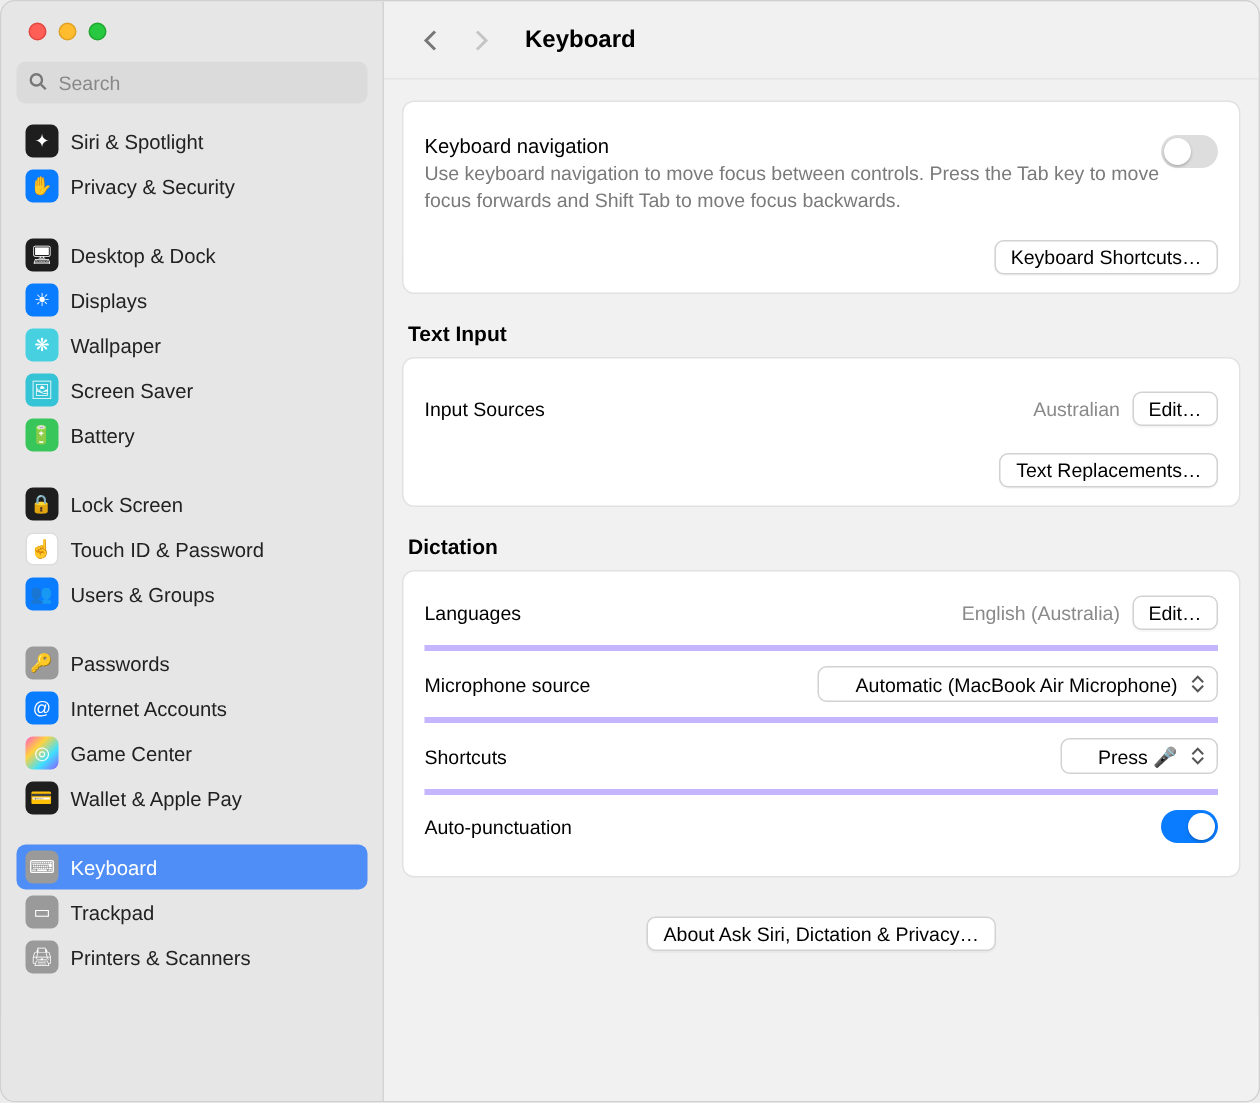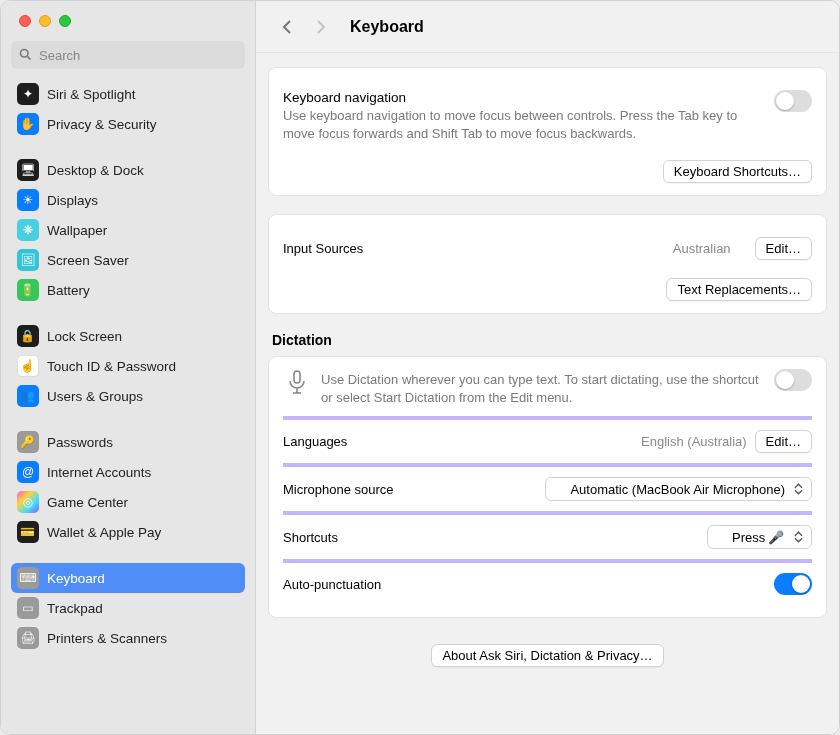--- a/index.html
+++ b/index.html
@@ -133,21 +133,21 @@
     font-size: 14px;
     font-weight: 600;
     margin: 6px 4px 8px 4px;
   }
   .row {
     display: flex;
     align-items: center;
     padding: 10px 0;
     border-top: 4px solid #c4b5fd;
   }
-  .row:first-child, .row.no-border { border-top: none; gap: 16px; }
+  .row:first-child, .row.no-border { border-top: none; }
   .row-label { font-size: 13px; flex: 0 0 auto; }
   .row-desc { font-size: 13px; color: #7a7a7a; line-height: 1.35; margin-top: 2px; }
   .spacer { flex: 1; }
   .toggle {
     width: 38px; height: 22px;
     border-radius: 11px;
     position: relative;
     cursor: default;
   }
   .toggle.off { background: #ddd; }
@@ -328,46 +328,35 @@
           </div>
           <div class="toggle off">
               <div class="knob"></div>
             </div>
         </div>
         <div class="btn-row">
           <button class="btn">Keyboard Shortcuts…</button>
         </div>
       </div>
 
+      <div class="section-title">Text Input</div>
       <div class="panel">
         <div class="row no-border">
           <div class="row-label">Input Sources</div>
           <div class="spacer"></div>
           <span class="value-text">Australian</span>
           <button class="btn">Edit…</button>
         </div>
         <div class="btn-row">
           <button class="btn">Text Replacements…</button>
         </div>
       </div>
 
       <div class="section-title">Dictation</div>
       <div class="panel" style="padding-top:6px">
-        <div class="mic-row no-border">
-          <svg class="mic-icon" viewBox="0 0 24 28" fill="none" stroke="currentColor" stroke-width="1.6">
-            <rect x="9" y="2" width="6" height="12" rx="3"></rect>
-            <path d="M5 12a7 7 0 0 0 14 0"></path>
-            <line x1="12" y1="19" x2="12" y2="24"></line>
-            <line x1="8" y1="24" x2="16" y2="24"></line>
-          </svg>
-          <div class="row-desc" style="flex:1">Use Dictation wherever you can type text. To start dictating, use the shortcut or select Start Dictation from the Edit menu.</div>
-          <div class="toggle off">
-              <div class="knob"></div>
-            </div>
-        </div>
 
         <div class="row">
           <div class="row-label">Languages</div>
           <div class="spacer"></div>
           <span class="value-text">English (Australia)</span>
           <button class="btn">Edit…</button>
         </div>
 
         <div class="row">
           <div class="row-label">Microphone source</div>

